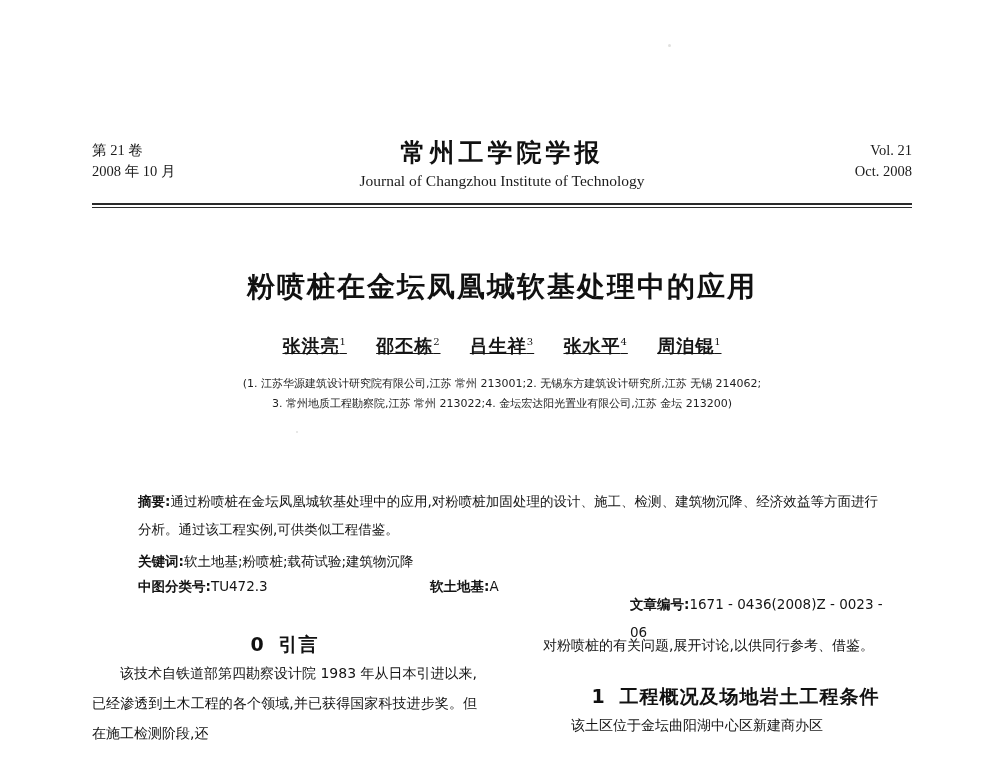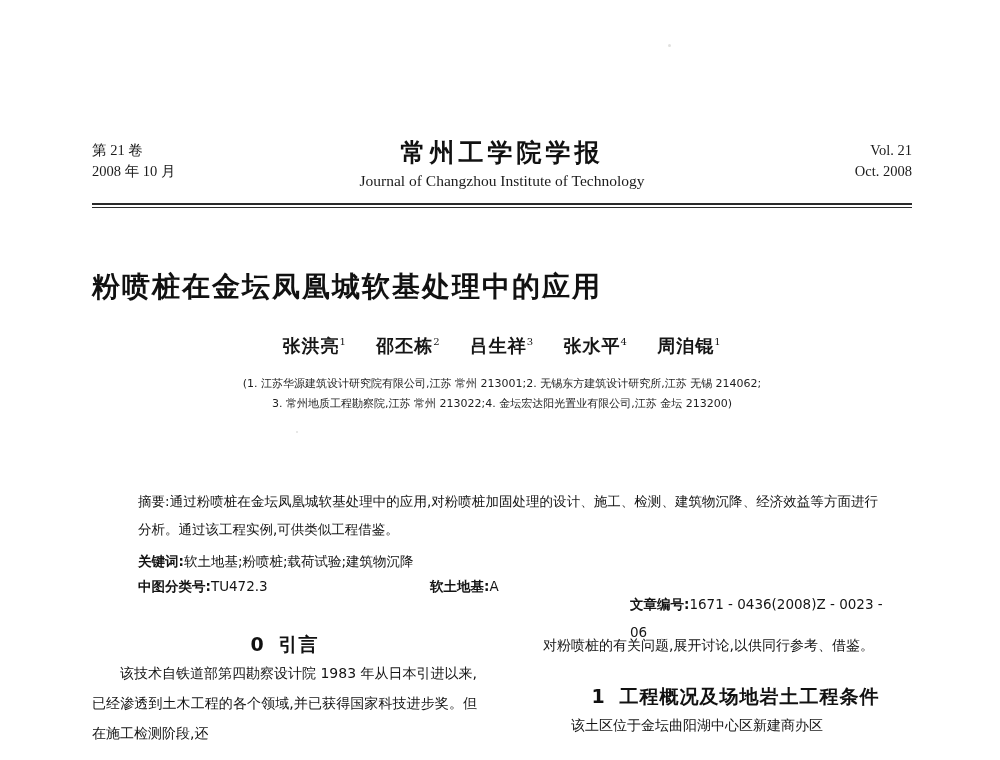--- a/index.html
+++ b/index.html
@@ -99,21 +99,21 @@
     background: #2a2a2a;
     margin-top: 2px;
   }
 
   
   .title {
     position: absolute;
     left: 0;
     top: 268px;
     width: 820px;
-    text-align: left;
+    text-align: center;
     font-family: "DejaVu Serif", serif;
     font-size: 28px;
     font-weight: 700;
     letter-spacing: 2px;
     color: #111;
   }
   .authors {
     position: absolute;
     left: 0;
     top: 334px;
@@ -121,20 +121,21 @@
     text-align: center;
     font-family: "DejaVu Serif", serif;
     font-size: 18px;
     font-weight: 700;
     letter-spacing: 1px;
     color: #151515;
   }
   .authors .au {
     margin: 0 11px;
     white-space: nowrap;
+    text-decoration: underline;
   }
   .authors sup {
     font-size: 10px;
     font-weight: 400;
     vertical-align: super;
   }
   .affil {
     position: absolute;
     left: 30px;
     top: 374px;
@@ -152,21 +153,21 @@
     left: 46px;
     top: 487px;
     width: 740px;
     font-family: "DejaVu Sans", sans-serif;
     font-size: 13.5px;
     line-height: 28px;
     color: #141414;
     text-align: justify;
   }
   .abstract .lead {
-    font-weight: 400;
+    font-weight: 700;
     margin-top: 32px;
   }
   .keywords {
     position: absolute;
     left: 46px;
     top: 547px;
     width: 740px;
     font-family: "DejaVu Sans", sans-serif;
     font-size: 13.5px;
     line-height: 28px;

